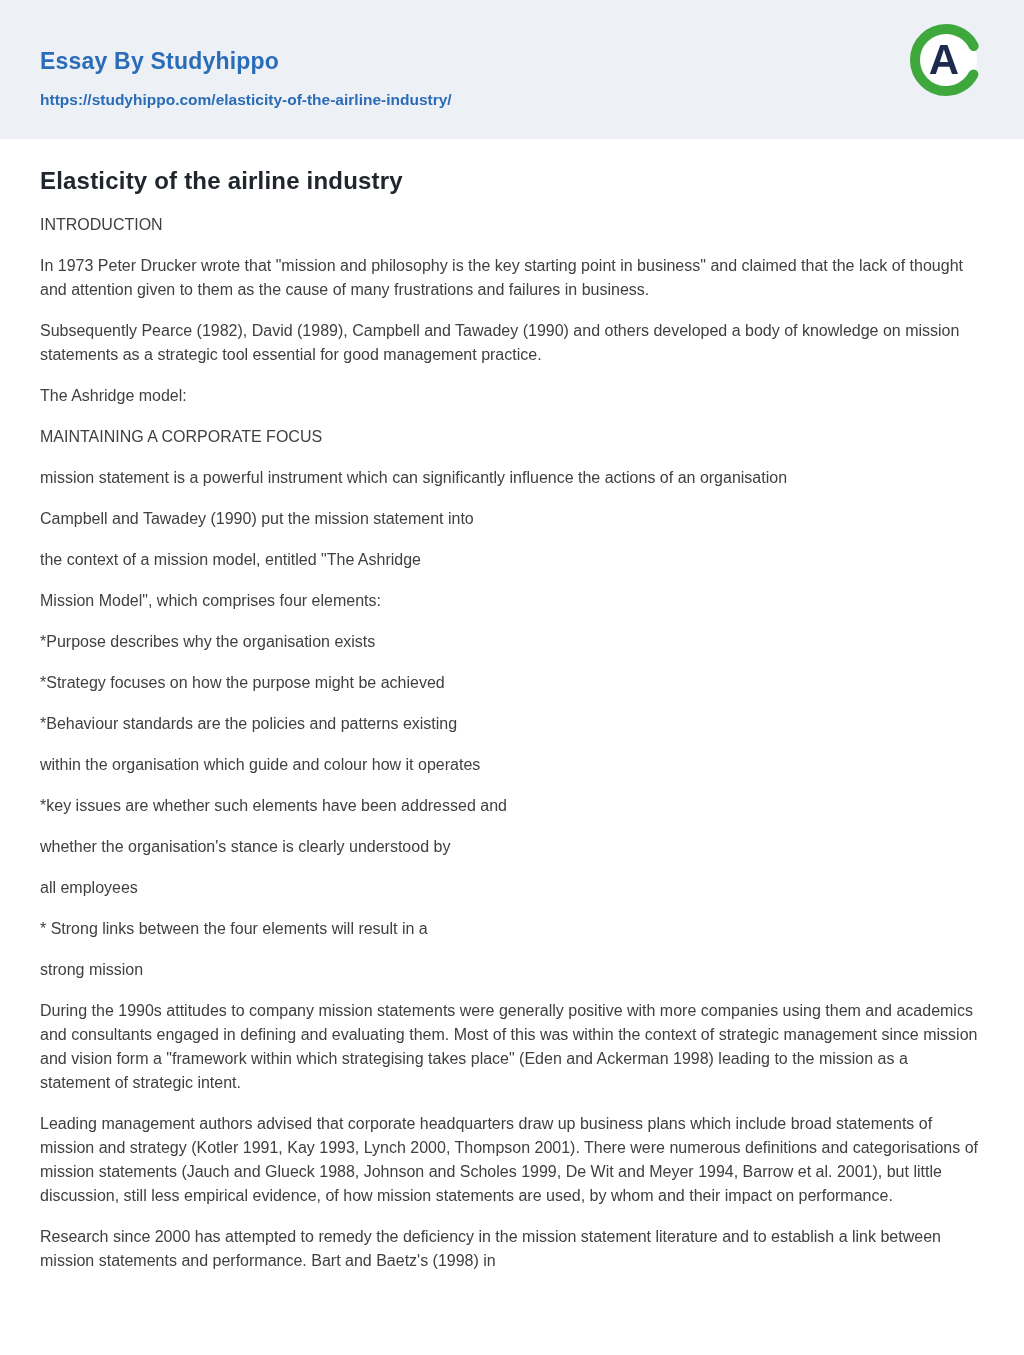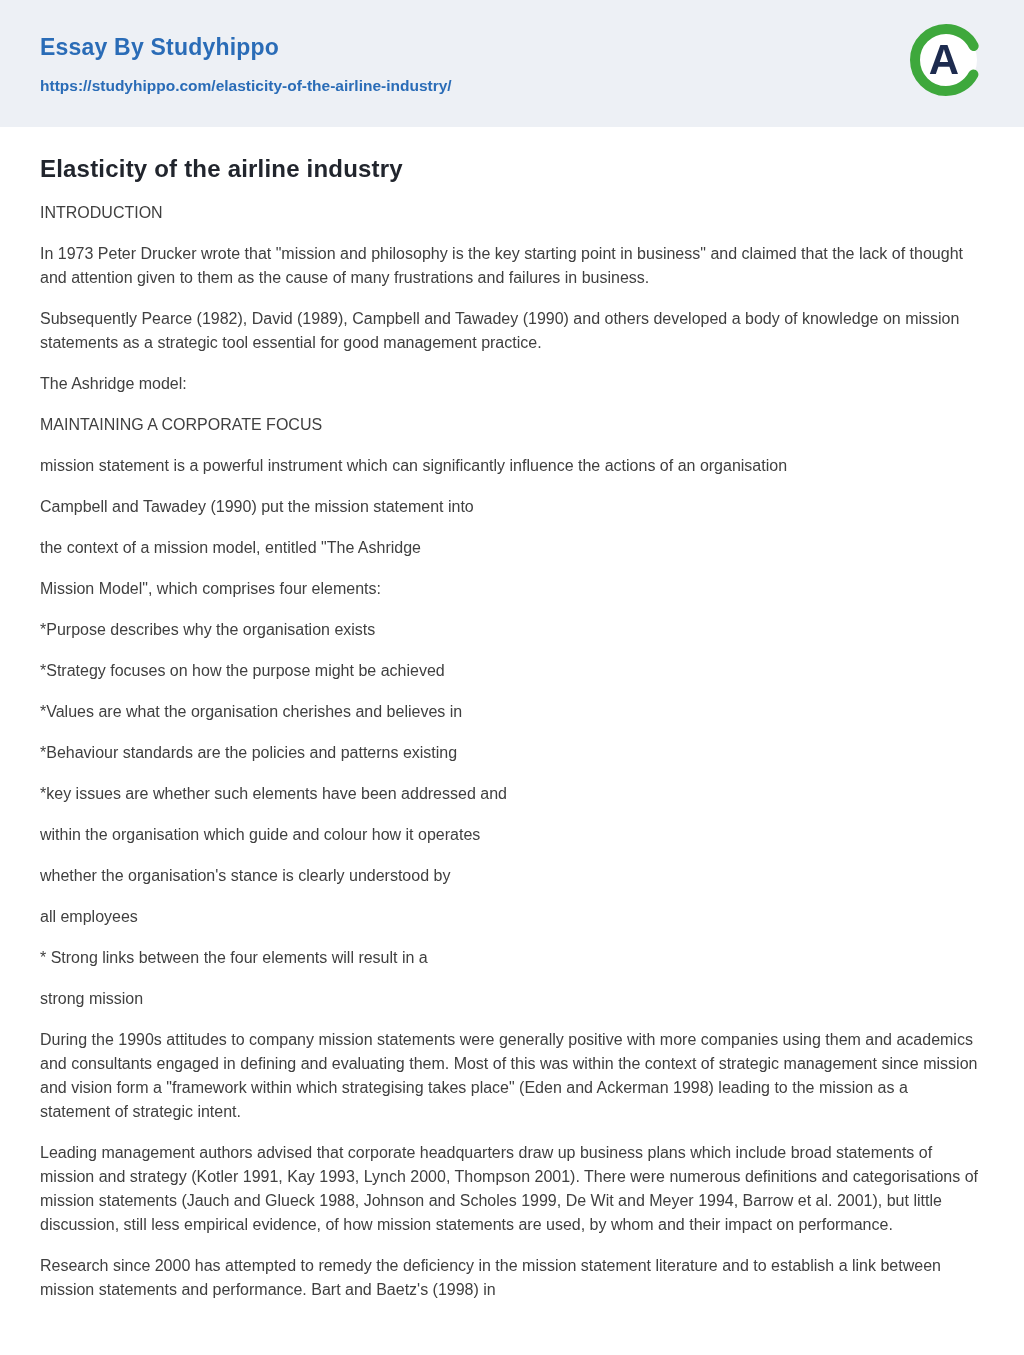--- a/index.html
+++ b/index.html
@@ -9,21 +9,21 @@
     min-height: 1355px;
     background: #ffffff;
     font-family: "Liberation Sans", sans-serif;
     -webkit-font-smoothing: antialiased;
   }
   .page { width: 1024px; min-height: 1355px; background: #ffffff; }
 
   
   .header {
     background: #edf0f5;
-    padding: 34px 40px 30px 40px;
+    padding: 48px 40px 30px 40px;
     position: relative;
     min-height: 127px;
   }
   .site-title {
     margin: 0 0 16px 0;
     font-size: 23px;
     font-weight: 700;
     color: #2a6cb7;
     letter-spacing: 0.2px;
   }
@@ -87,24 +87,23 @@
         <p>In 1973 Peter Drucker wrote that "mission and philosophy is the key starting point in business" and claimed that the lack of thought and attention given to them as the cause of many frustrations and failures in business.</p>
         <p>Subsequently Pearce (1982), David (1989), Campbell and Tawadey (1990) and others developed a body of knowledge on mission statements as a strategic tool essential for good management practice.</p>
         <p>The Ashridge model:</p>
         <p>MAINTAINING A CORPORATE FOCUS</p>
         <p>mission statement is a powerful instrument which can significantly influence the actions of an organisation</p>
         <p>Campbell and Tawadey (1990) put the mission statement into</p>
         <p>the context of a mission model, entitled "The Ashridge</p>
         <p>Mission Model", which comprises four elements:</p>
         <p>*Purpose describes why the organisation exists</p>
         <p>*Strategy focuses on how the purpose might be achieved</p>
-        <p>*Values are what the organisation cherishes and believes in</p>
         <p>*Behaviour standards are the policies and patterns existing</p>
+        <p>within the organisation which guide and colour how it operates</p>
         <p>*key issues are whether such elements have been addressed and</p>
-        <p>within the organisation which guide and colour how it operates</p>
         <p>whether the organisation's stance is clearly understood by</p>
         <p>all employees</p>
         <p>* Strong links between the four elements will result in a</p>
         <p>strong mission</p>
         <p>During the 1990s attitudes to company mission statements were generally positive with more companies using them and academics and consultants engaged in defining and evaluating them. Most of this was within the context of strategic management since mission and vision form a "framework within which strategising takes place" (Eden and Ackerman 1998) leading to the mission as a statement of strategic intent.</p>
         <p>Leading management authors advised that corporate headquarters draw up business plans which include broad statements of mission and strategy (Kotler 1991, Kay 1993, Lynch 2000, Thompson 2001). There were numerous definitions and categorisations of mission statements (Jauch and Glueck 1988, Johnson and Scholes 1999, De Wit and Meyer 1994, Barrow et al. 2001), but little discussion, still less empirical evidence, of how mission statements are used, by whom and their impact on performance.</p>
         <p>Research since 2000 has attempted to remedy the deficiency in the mission statement literature and to establish a link between mission statements and performance. Bart and Baetz's (1998) in</p>
       </div>
   </div>
 

